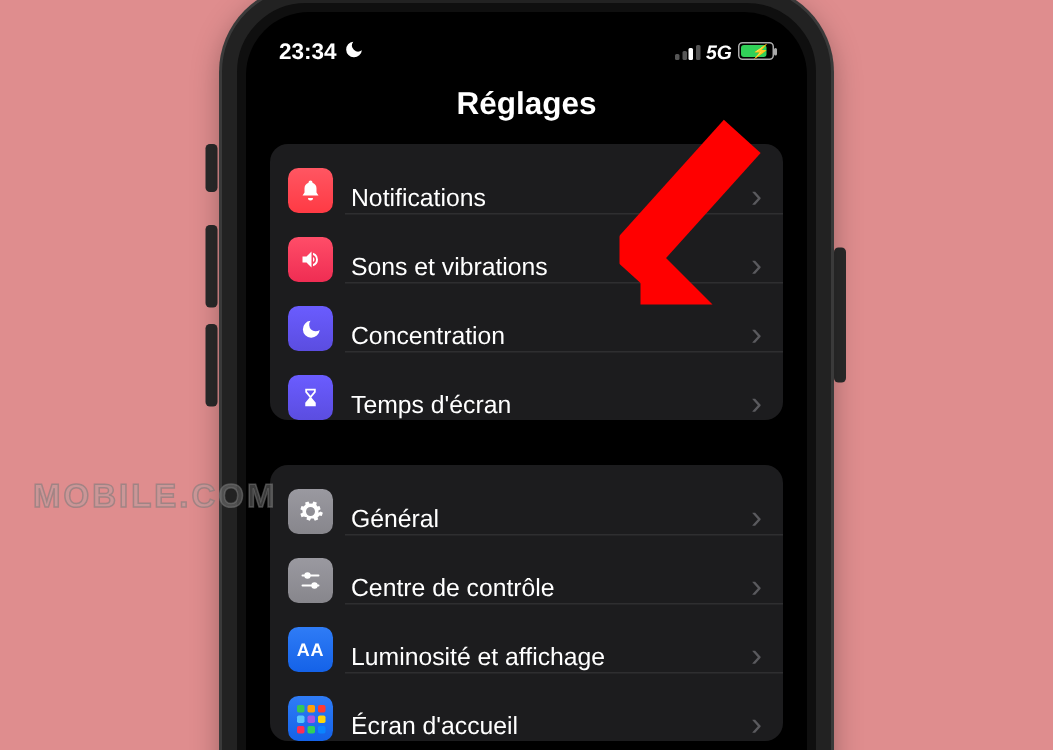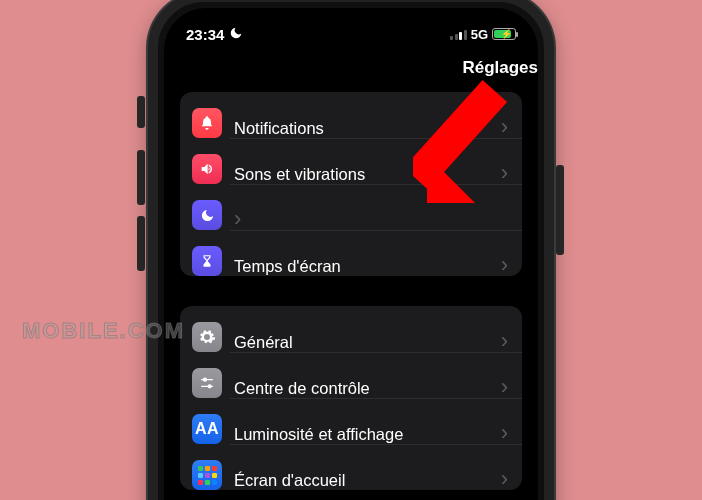--- a/index.html
+++ b/index.html
@@ -61,21 +61,21 @@
     display: flex;
     align-items: center;
     justify-content: space-between;
     padding: 8px 22px 0;
     font-size: 15px;
     font-weight: 600;
     z-index: 4;
   }
   .sb-left-group, .sb-right-group { display: flex; align-items: center; gap: 5px; }
   .moon-glyph { font-size: 13px; }
-  .sb-right-group { gap: 4px; font-size: 13px; font-weight: 600; }
+  .sb-right-group { gap: 4px; font-size: 13px; font-weight: 600; font-style: italic; }
   .signal {
     display: flex; align-items: flex-end; gap: 1.5px; height: 11px;
   }
   .signal span { width: 3px; background: #555; border-radius: 1px; }
   .signal span:nth-child(1){height:4px} .signal span:nth-child(2){height:6px}
   .signal span:nth-child(3){height:8px; background:#fff} .signal span:nth-child(4){height:10px; background:#555}
   .battery {
     width: 24px; height: 12px; border: 1px solid #aaa; border-radius: 3px;
     position: relative;
   }
@@ -84,24 +84,24 @@
     background:#aaa; border-radius:1px;
   }
   .battery .fill {
     position:absolute; left:1px; top:1px; bottom:1px; width:17px;
     background:#31d158; border-radius:2px;
   }
   .battery .bolt {
     position:absolute; left:8px; top:0px; font-size:9px; color:#fff;
   }
   .title-row {
-    text-align: right;
-    font-size: 17px;
+    text-align: center;
+    font-size: 21px;
     font-weight: 600;
-    padding: 6px 0 14px;
+    padding: 6px 12px 14px;
   }
   .content {
     padding: 0 16px;
     flex: 1;
     overflow: hidden;
   }
   .group {
     background: #1c1c1e;
     border-radius: 12px;
     margin-bottom: 30px;
@@ -126,21 +126,21 @@
     flex-shrink:0;
     color:#fff; font-size:15px;
   }
   .label { flex: 1; font-size: 16.5px; color: #fff; text-align: left; }
   .chevron { color: #5a5a5e; font-size: 22px; line-height: 1; font-weight: 300; }
   .ic-red    { background: linear-gradient(#ff5662,#ff3a44); }
   .ic-pink   { background: linear-gradient(#ff4d68,#ef2d53); }
   .ic-indigo { background: linear-gradient(#6a5cff,#5b4de0); }
   .ic-gray   { background: linear-gradient(#9a99a0,#87868c); }
   .ic-blue   { background: linear-gradient(#2f7cf6,#1462e8); }
-  .aa { font-weight:700; font-size:16px; letter-spacing:.5px; }
+  .aa { font-weight:700; font-size:12px; letter-spacing:.5px; }
   .grid9 {
     display:grid; grid-template-columns:repeat(3,5px); grid-template-rows:repeat(3,5px);
     gap:2px;
   }
   .grid9 span{background:#fff;border-radius:1.2px}
   .grid9 span:nth-child(1){background:#34c759}.grid9 span:nth-child(2){background:#ff9f0a}
   .grid9 span:nth-child(3){background:#ff3b30}.grid9 span:nth-child(4){background:#5ac8fa}
   .grid9 span:nth-child(5){background:#af52de}.grid9 span:nth-child(6){background:#ffd60a}
   .grid9 span:nth-child(7){background:#ff2d55}.grid9 span:nth-child(8){background:#30d158}
   .grid9 span:nth-child(9){background:#0a84ff}
@@ -227,20 +227,21 @@
           </div>
           <span class="label">Sons et vibrations</span>
           <span class="chevron">›</span>
         </div>
         <div class="row">
           <div class="icon-box ic-indigo">
             <svg width="15" height="15" viewBox="0 0 24 24">
                 <path fill="#fff" d="M21 12.8A9 9 0 1111.2 3a7 7 0 009.8 9.8z"></path>
               </svg>
           </div>
+          <span class="label">Concentration</span>
           <span class="chevron">›</span>
         </div>
         <div class="row">
           <div class="icon-box ic-indigo">
             <svg width="14" height="16" viewBox="0 0 24 24">
                 <path fill="#fff" d="M6 2h12v4l-5 6 5 6v4H6v-4l5-6-5-6V2zm2 2v1l4 5 4-5V4H8z"></path>
               </svg>
           </div>
           <span class="label">Temps d'écran</span>
           <span class="chevron">›</span>

